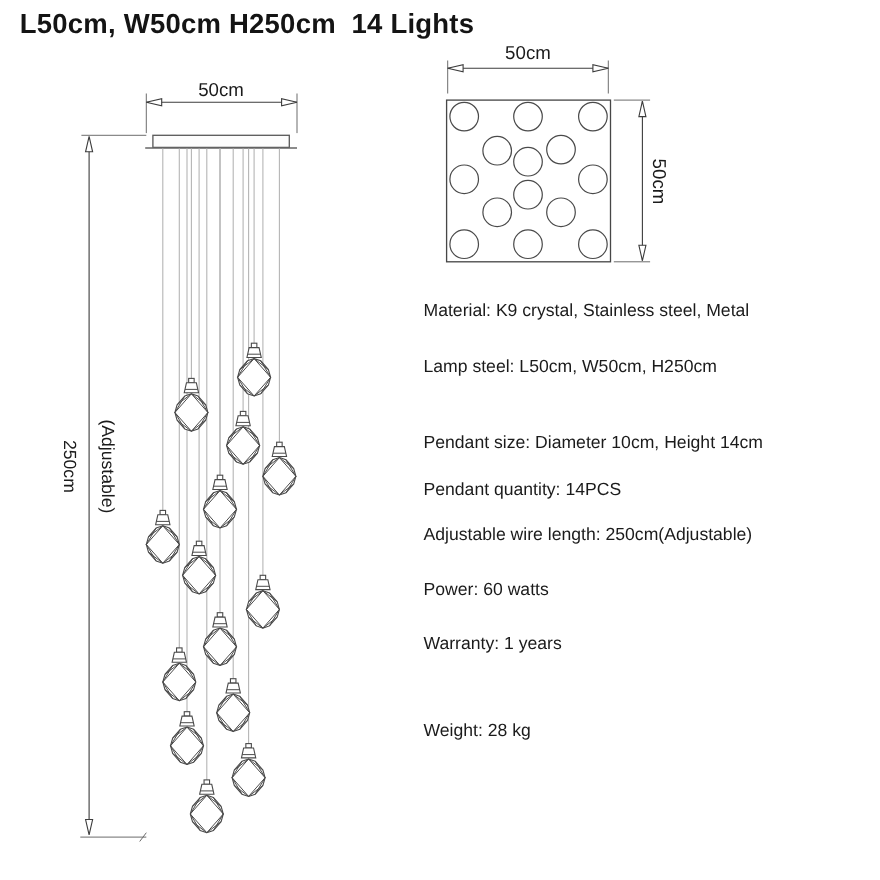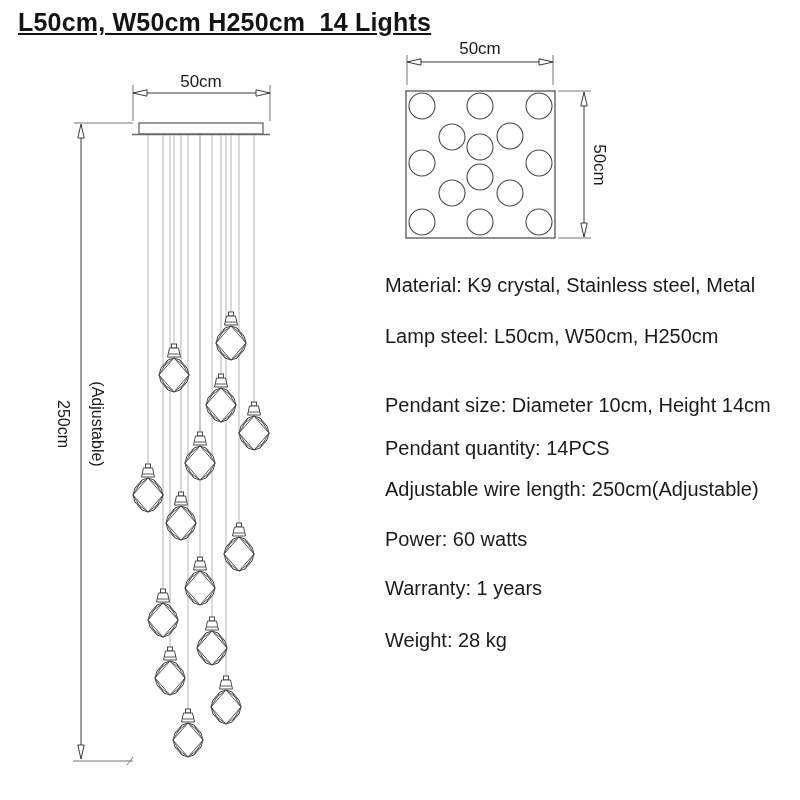--- a/index.html
+++ b/index.html
@@ -2,25 +2,25 @@
 <html><head>
 <meta charset="utf-8">
 <style>
   html,body{margin:0;padding:0}
   body{
     width:800px;height:800px;background:#ffffff;position:relative;overflow:hidden;
     font-family:"Liberation Sans",sans-serif;
   }
   .page-title{
     position:absolute;left:18px;top:8px;
-    font-size:25px;font-weight:700;color:#141414;white-space:pre;letter-spacing:.2px;text-decoration:underline;
+    font-size:25px;font-weight:700;color:#141414;white-space:pre;letter-spacing:.2px;
   }
   .drawing{position:absolute;left:0;top:0;width:800px;height:800px}
   .spec-line{
-    position:absolute;left:385px;font-size:20px;color:#1b1b1b;white-space:pre;text-align:right;
+    position:absolute;left:385px;font-size:16px;color:#1b1b1b;white-space:pre;text-align:right;
   }
   svg text{fill:#1b1b1b}
   .dim-label{font-size:17px}
   .dim-label-sm{font-size:16px}
   .line{stroke:#3c3c3c;stroke-width:1;fill:none}
   .thin{stroke:#6a6a6a;stroke-width:.9;fill:none}
   .arrow{fill:#ffffff;stroke:#3c3c3c;stroke-width:1}
   .plate{fill:#fdfdfd;stroke:#5a5a5a;stroke-width:1.2}
   .plate-base{stroke:#666;stroke-width:1.5;fill:none}
   .square{fill:#ffffff;stroke:#474747;stroke-width:1.2}
@@ -133,14 +133,14 @@
 </svg>
 
 <div>
   <div class="spec-line" style="top:274px">Material: K9 crystal, Stainless steel, Metal</div>
   <div class="spec-line" style="top:325px">Lamp steel: L50cm, W50cm, H250cm</div>
   <div class="spec-line" style="top:394px">Pendant size: Diameter 10cm, Height 14cm</div>
   <div class="spec-line" style="top:437px">Pendant quantity: 14PCS</div>
   <div class="spec-line" style="top:478px">Adjustable wire length: 250cm(Adjustable)</div>
   <div class="spec-line" style="top:528px">Power: 60 watts</div>
   <div class="spec-line" style="top:577px">Warranty: 1 years</div>
-  <div class="spec-line" style="top:629px">Weight: 28 kg</div>
+  <div class="spec-line" style="top:656px">Weight: 28 kg</div>
 </div>
 
 </body></html>

